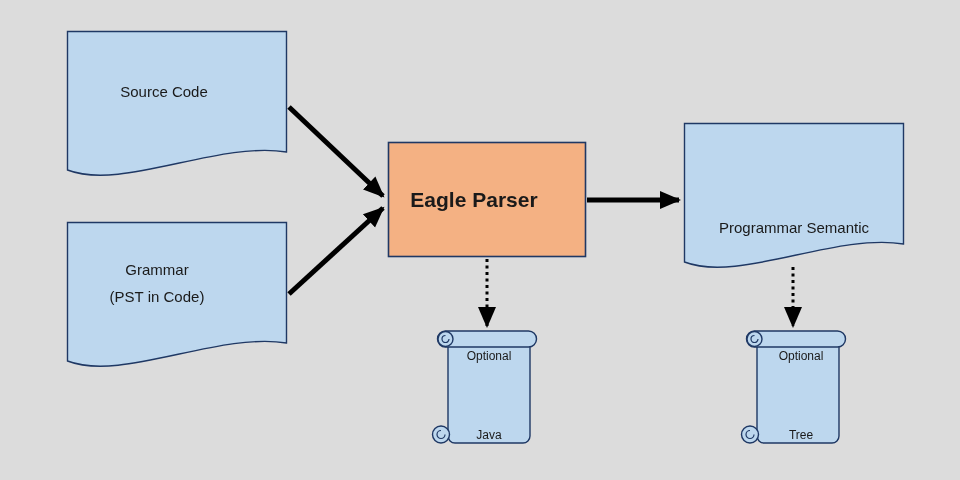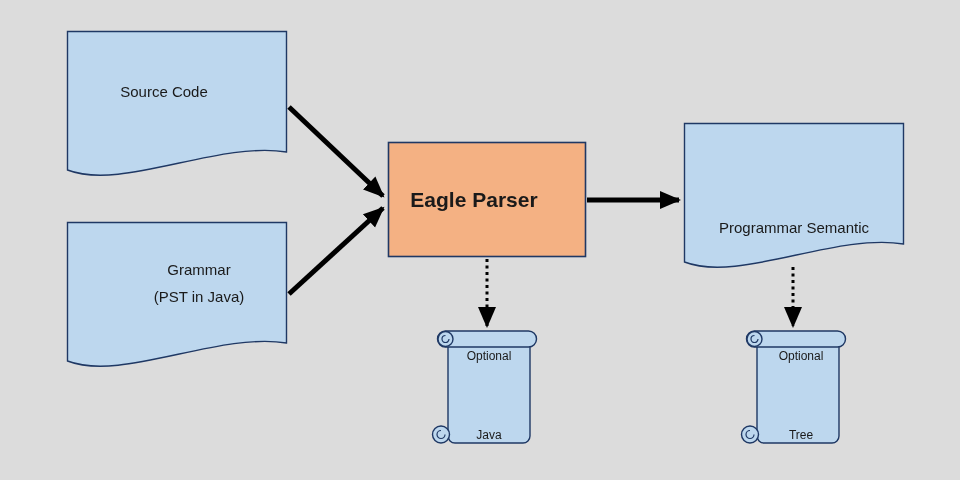--- a/index.html
+++ b/index.html
@@ -92,23 +92,23 @@
         <path class="curl-shade" d="M1,9 A7.5,7.5 0 0 0 16,9 A7.5,7.5 0 0 1 1,9 Z" transform="rotate(150 8.5 9)"></path>
         <path class="curl-line" d="M12,9 A3.5,3.5 0 1 1 8.5,5.5"></path>
       </g>
     </g>
   </svg>
 
   <div class="lbl lbl-doc" style="left:54px;top:31px;width:220px;height:121px;">
     <div>Source Code</div>
   </div>
 
-  <div class="lbl lbl-doc" style="left:67px;top:222px;width:180px;height:121px;padding-left:42px;">
+  <div class="lbl lbl-doc" style="left:67px;top:222px;width:180px;height:121px;">
     <div>Grammar</div>
-    <div>(PST in Java)</div>
+    <div>(PST in Code)</div>
   </div>
 
   <div class="lbl lbl-parser" style="left:388px;top:142px;width:172px;height:115px;">
     <div>Eagle Parser</div>
   </div>
 
   <div class="lbl lbl-doc" style="left:684px;top:123px;width:220px;height:126px;margin-top:41px;">
     <div>Programmar Semantic</div>
   </div>
 

